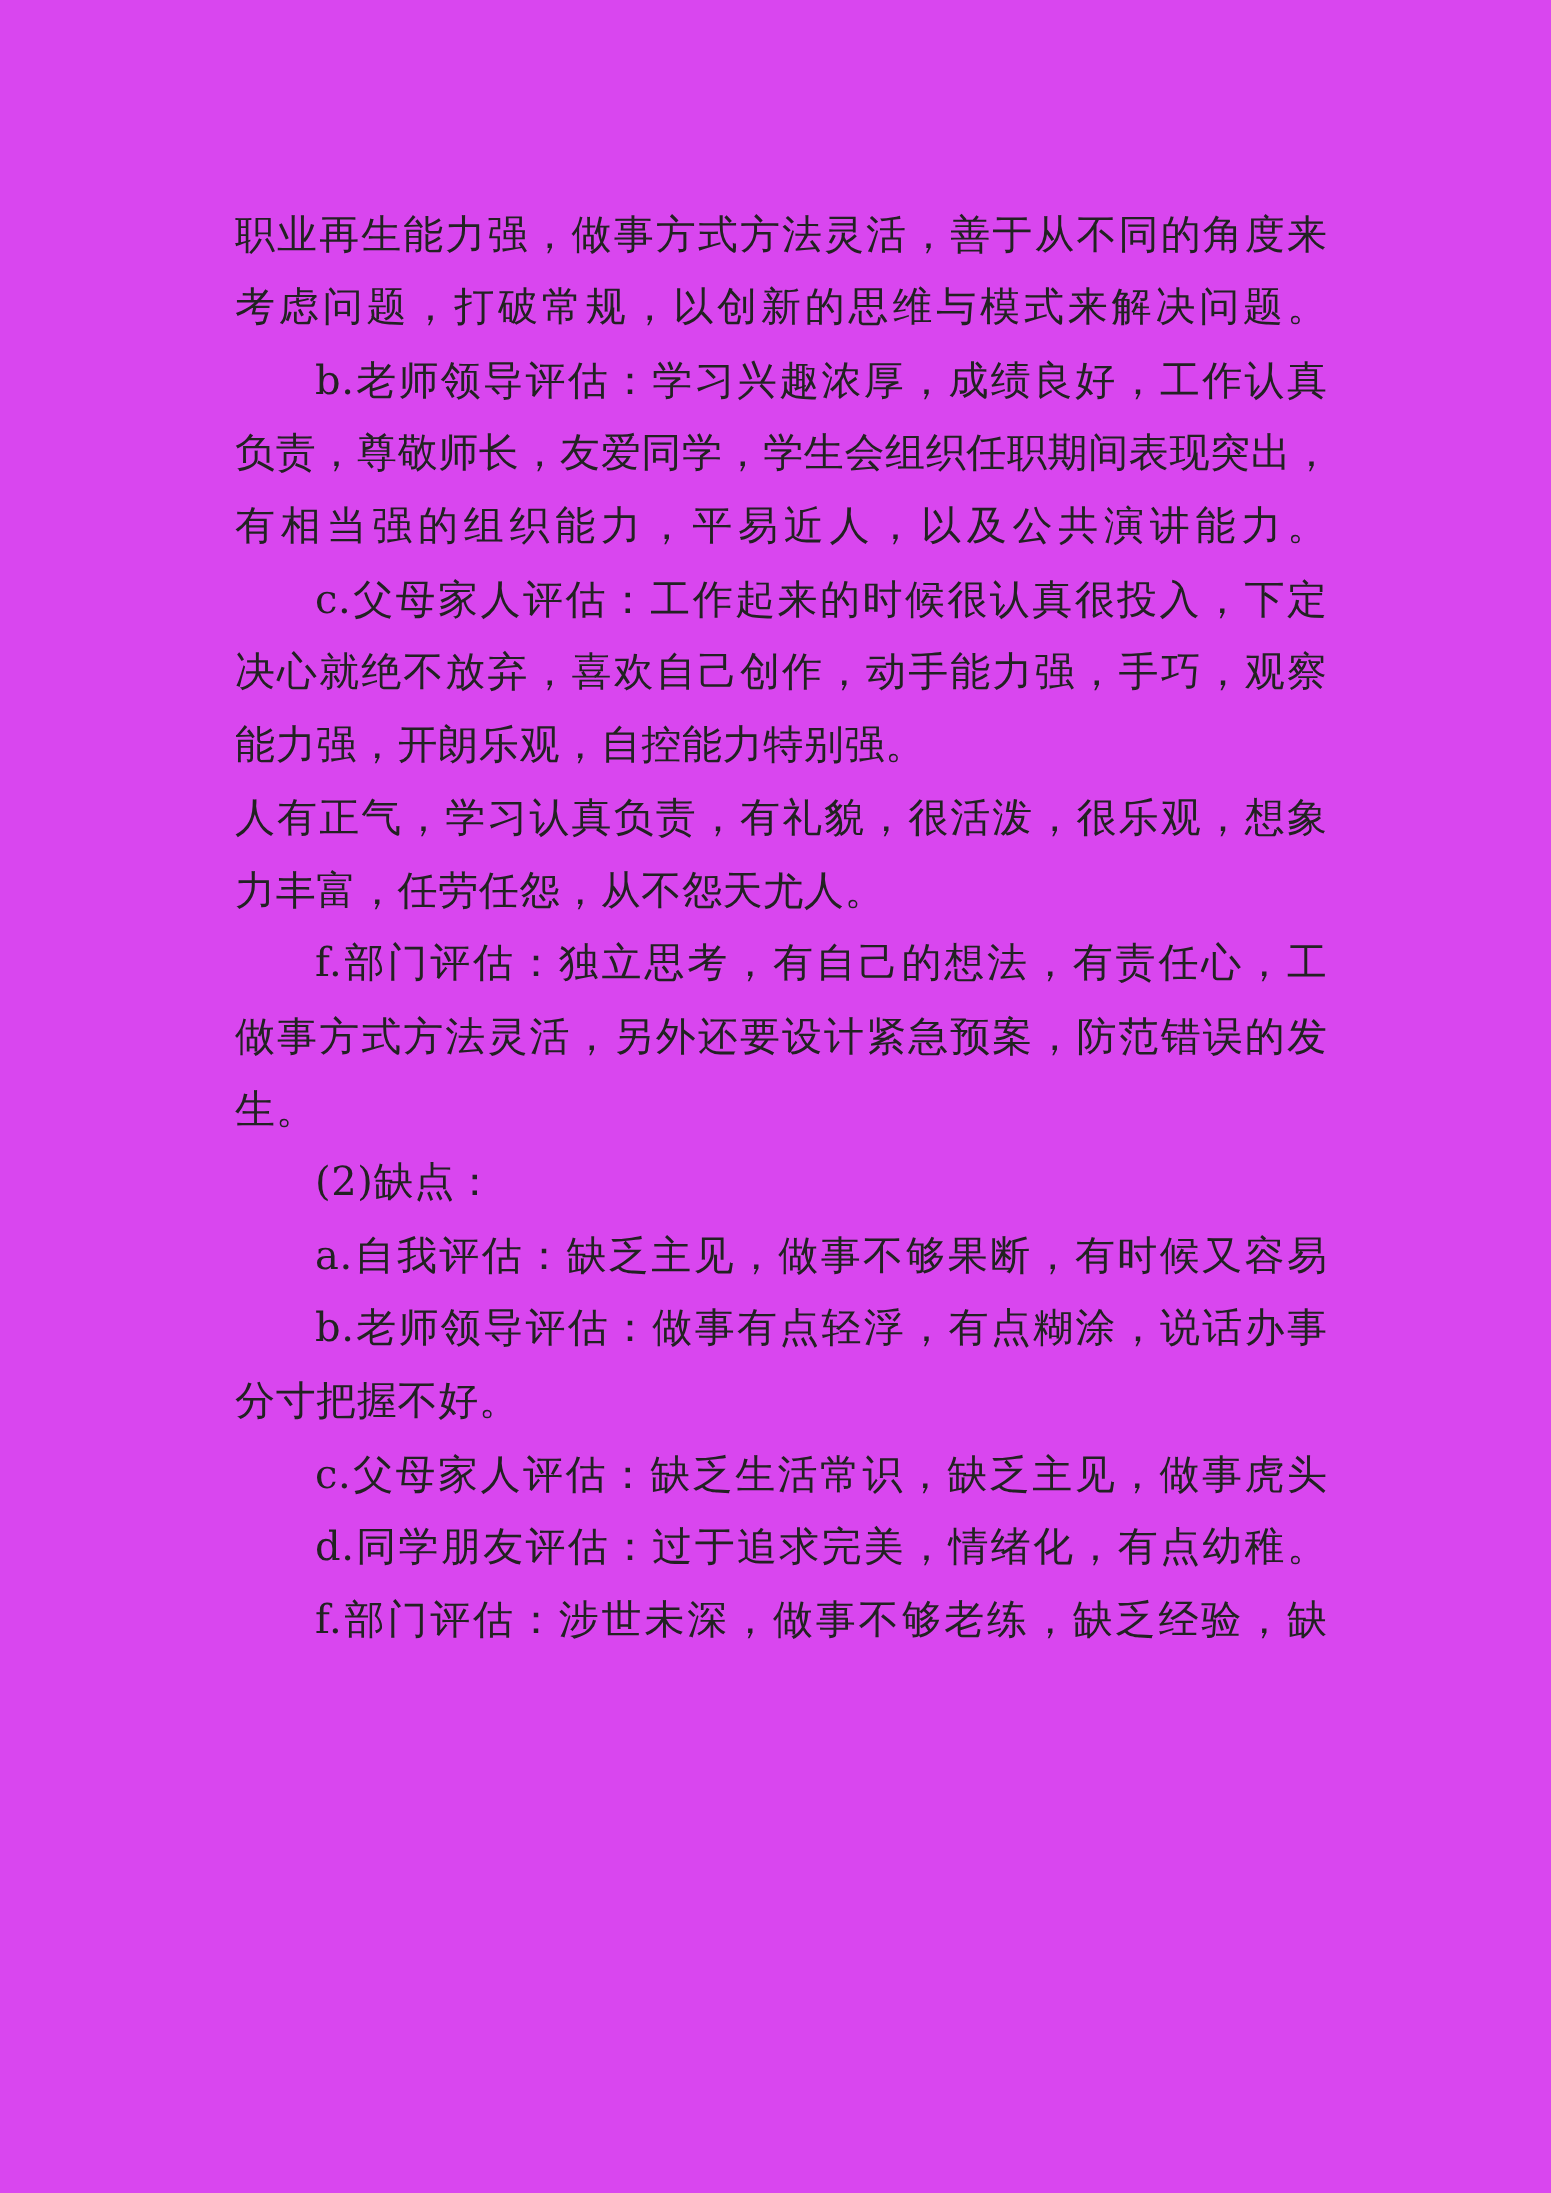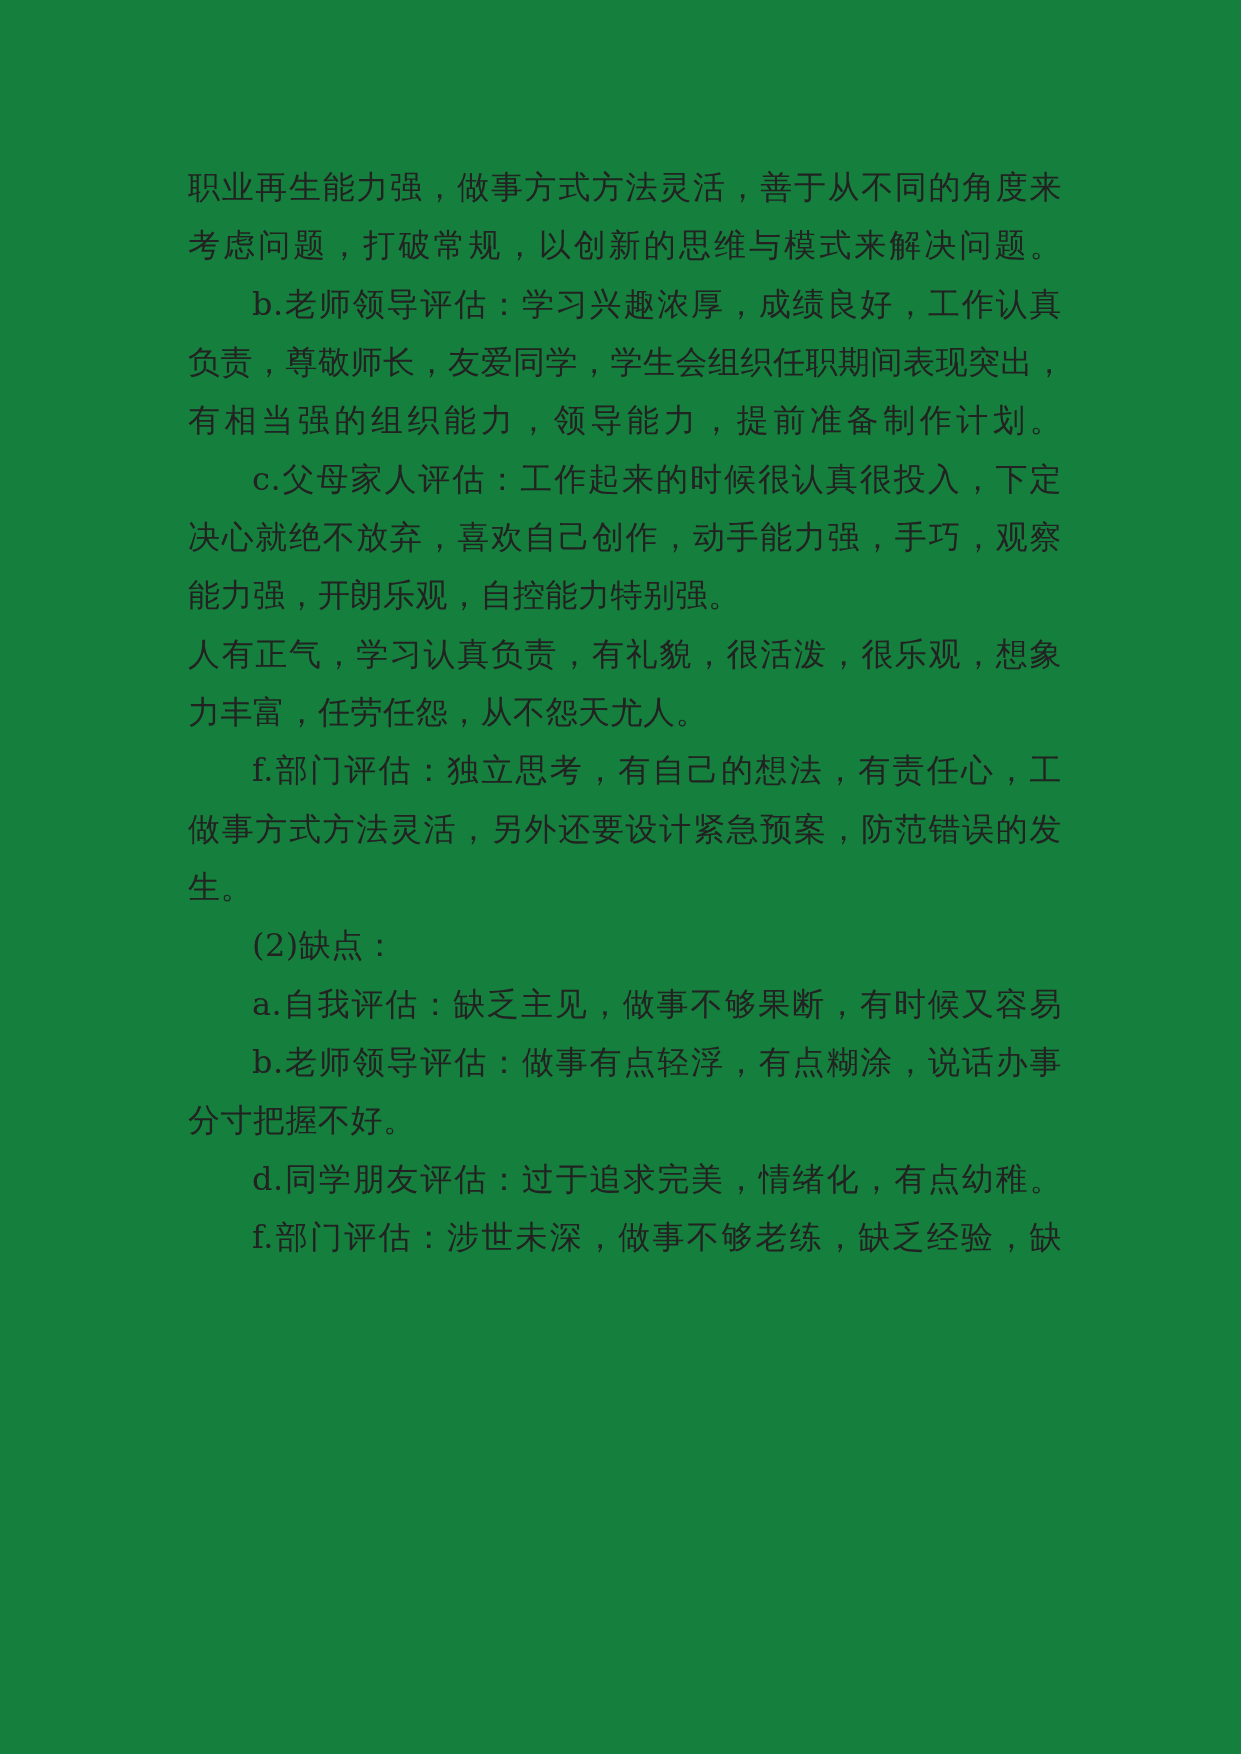--- a/index.html
+++ b/index.html
@@ -4,21 +4,21 @@
 <style>
   html, body {
     margin: 0;
     padding: 0;
     background: #ffffff;
   }
   .page {
     position: relative;
     width: 1241px;
     height: 1754px;
-    background: #15803d;
+    background: #d946ef;
     overflow: hidden;
     font-family: "DejaVu Serif", "Liberation Serif", serif;
   }
   .content {
     position: absolute;
     left: 188px;
     top: 158px;
     width: 874px;
     color: #222222;
     font-size: 32px;
@@ -42,29 +42,30 @@
 </style>
 </head>
 <body>
 
 <div class="page">
   <div class="content">
     <div class="line jf">职业再生能力强，做事方式方法灵活，善于从不同的角度来</div>
     <div class="line jf">考虑问题，打破常规，以创新的思维与模式来解决问题。</div>
     <div class="line ind jf">b.老师领导评估：学习兴趣浓厚，成绩良好，工作认真</div>
     <div class="line jf">负责，尊敬师长，友爱同学，学生会组织任职期间表现突出，</div>
-    <div class="line jf">有相当强的组织能力，领导能力，提前准备制作计划。</div>
+    <div class="line jf">有相当强的组织能力，平易近人，以及公共演讲能力。</div>
     <div class="line ind jf">c.父母家人评估：工作起来的时候很认真很投入，下定</div>
     <div class="line jf">决心就绝不放弃，喜欢自己创作，动手能力强，手巧，观察</div>
     <div class="line">能力强，开朗乐观，自控能力特别强。</div>
     <div class="line jf">人有正气，学习认真负责，有礼貌，很活泼，很乐观，想象</div>
     <div class="line">力丰富，任劳任怨，从不怨天尤人。</div>
     <div class="line ind jf">f.部门评估：独立思考，有自己的想法，有责任心，工</div>
     <div class="line jf">做事方式方法灵活，另外还要设计紧急预案，防范错误的发</div>
     <div class="line">生。</div>
     <div class="line ind">(2)缺点：</div>
     <div class="line ind jf">a.自我评估：缺乏主见，做事不够果断，有时候又容易</div>
     <div class="line ind jf">b.老师领导评估：做事有点轻浮，有点糊涂，说话办事</div>
     <div class="line">分寸把握不好。</div>
+    <div class="line ind jf">c.父母家人评估：缺乏生活常识，缺乏主见，做事虎头</div>
     <div class="line ind jf">d.同学朋友评估：过于追求完美，情绪化，有点幼稚。</div>
     <div class="line ind jf">f.部门评估：涉世未深，做事不够老练，缺乏经验，缺</div>
   </div>
 </div>
 
 </body></html>

